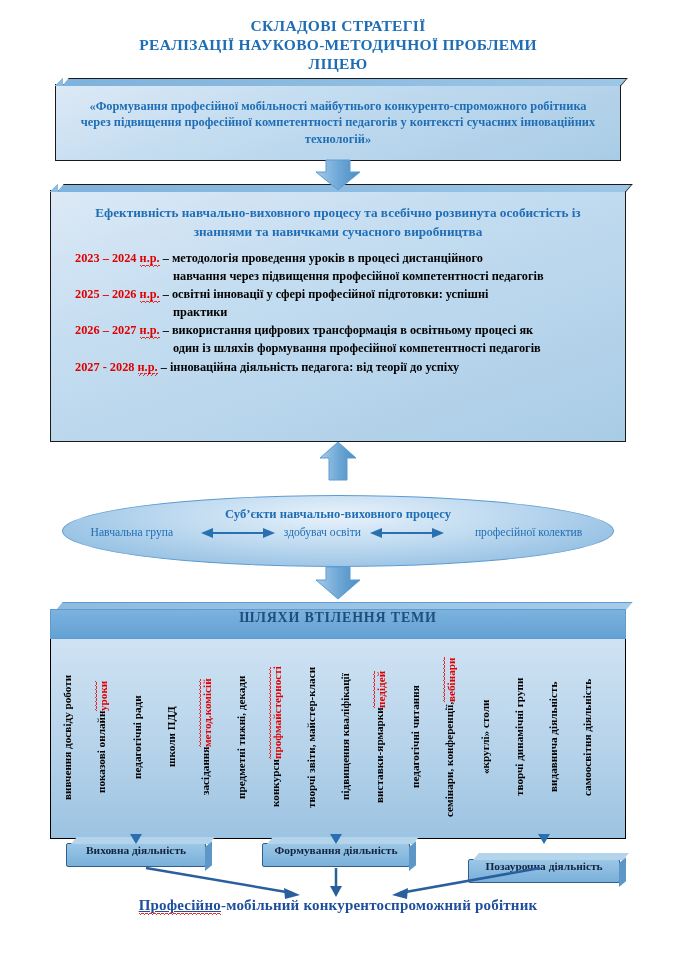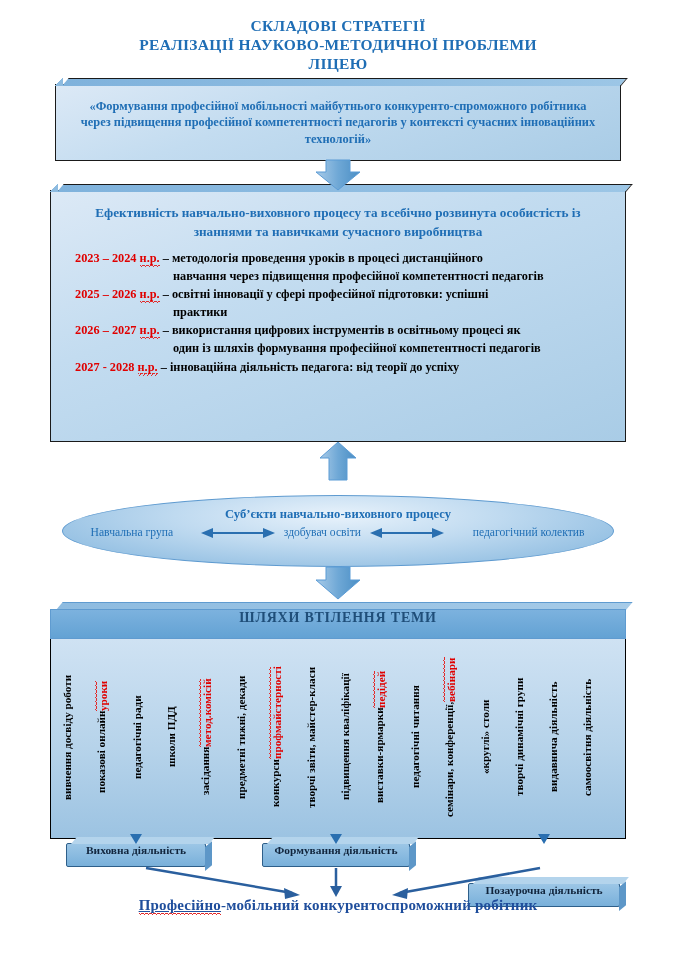--- a/index.html
+++ b/index.html
@@ -200,21 +200,21 @@
   }
   .act-box .shade-t {
     position: absolute; left: 4px; top: -7px;
     width: 100%; height: 7px;
     background: #b4d4ec;
     transform: skewX(-40deg);
     transform-origin: bottom left;
   }
   #act-1 { top: 843px; left: 66px;  width: 140px; }
   #act-2 { top: 843px; left: 262px; width: 148px; }
-  #act-3 { top: 883px; left: 468px; width: 152px; }
+  #act-3 { top: 859px; left: 468px; width: 152px; }
 
   
   #result-text {
     position: absolute;
     top: 897px; left: 0; width: 676px;
     text-align: center;
     color: #1f4e9c;
     font-weight: bold;
     font-size: 15px;
     letter-spacing: 0.2px;
@@ -246,21 +246,21 @@
 
 <div class="box3d" id="mission-box">
   <div id="mission-text">«Формування професійної мобільності майбутнього конкуренто-спроможного робітника через підвищення професійної компетентності педагогів у контексті сучасних інноваційних технологій»</div>
 </div>
 
 <div class="box3d" id="effect-box">
   <div id="effect-heading">Ефективність навчально-виховного процесу та всебічно розвинута особистість із знаннями та навичками сучасного виробництва</div>
   <div id="years-list">
       <div class="year-row"><span class="yr">2023 – 2024 </span><span class="nr">н.р.</span><span class="body">  – методологія проведення уроків в процесі дистанційного</span><span class="cont">навчання через підвищення професійної компетентності педагогів</span></div>
       <div class="year-row"><span class="yr">2025 – 2026 </span><span class="nr">н.р.</span><span class="body">  – освітні інновації у сфері професійної підготовки: успішні</span><span class="cont">практики</span></div>
-      <div class="year-row"><span class="yr">2026 – 2027 </span><span class="nr">н.р.</span><span class="body">  – використання цифрових інструментів в освітньому процесі як</span><span class="cont">один із шляхів формування професійної компетентності педагогів</span></div>
+      <div class="year-row"><span class="yr">2026 – 2027 </span><span class="nr">н.р.</span><span class="body">  – використання цифрових трансформація в освітньому процесі як</span><span class="cont">один із шляхів формування професійної компетентності педагогів</span></div>
       <div class="year-row"><span class="yr">2027 - 2028 </span><span class="nr">н.р.</span><span class="body">  – інноваційна діяльність педагога: від теорії до успіху</span></div>
     </div>
 </div>
 
 <div id="subjects-oval">
   <div id="subjects-title">Суб’єкти навчально-виховного процесу</div>
   <div id="subjects-row">
     <div class="sub-label sub-left">Навчальна група</div>
     <div class="dbl-arrow">
       <svg width="74" height="14" viewBox="0 0 74 14">
@@ -270,21 +270,21 @@
       </svg>
     </div>
     <div class="sub-label sub-mid">здобувач освіти</div>
     <div class="dbl-arrow">
       <svg width="74" height="14" viewBox="0 0 74 14">
         <line x1="10" y1="7" x2="64" y2="7" stroke="#2a6fb0" stroke-width="2"></line>
         <polygon points="0,7 12,2 12,12" fill="#2a6fb0"></polygon>
         <polygon points="74,7 62,2 62,12" fill="#2a6fb0"></polygon>
       </svg>
     </div>
-    <div class="sub-label sub-right">педагогічний колектив</div>
+    <div class="sub-label sub-right">професійної колектив</div>
   </div>
 </div>
 
 <div id="paths-header-top"></div>
 <div class="box3d" id="paths-header">
   <div id="paths-title">ШЛЯХИ ВТІЛЕННЯ ТЕМИ</div>
 </div>
 <div id="paths-body">
     <div class="vcol"><span>вивчення досвіду роботи</span></div>
     <div class="vcol"><span>показові онлайн </span><span class="rw">уроки</span></div>

